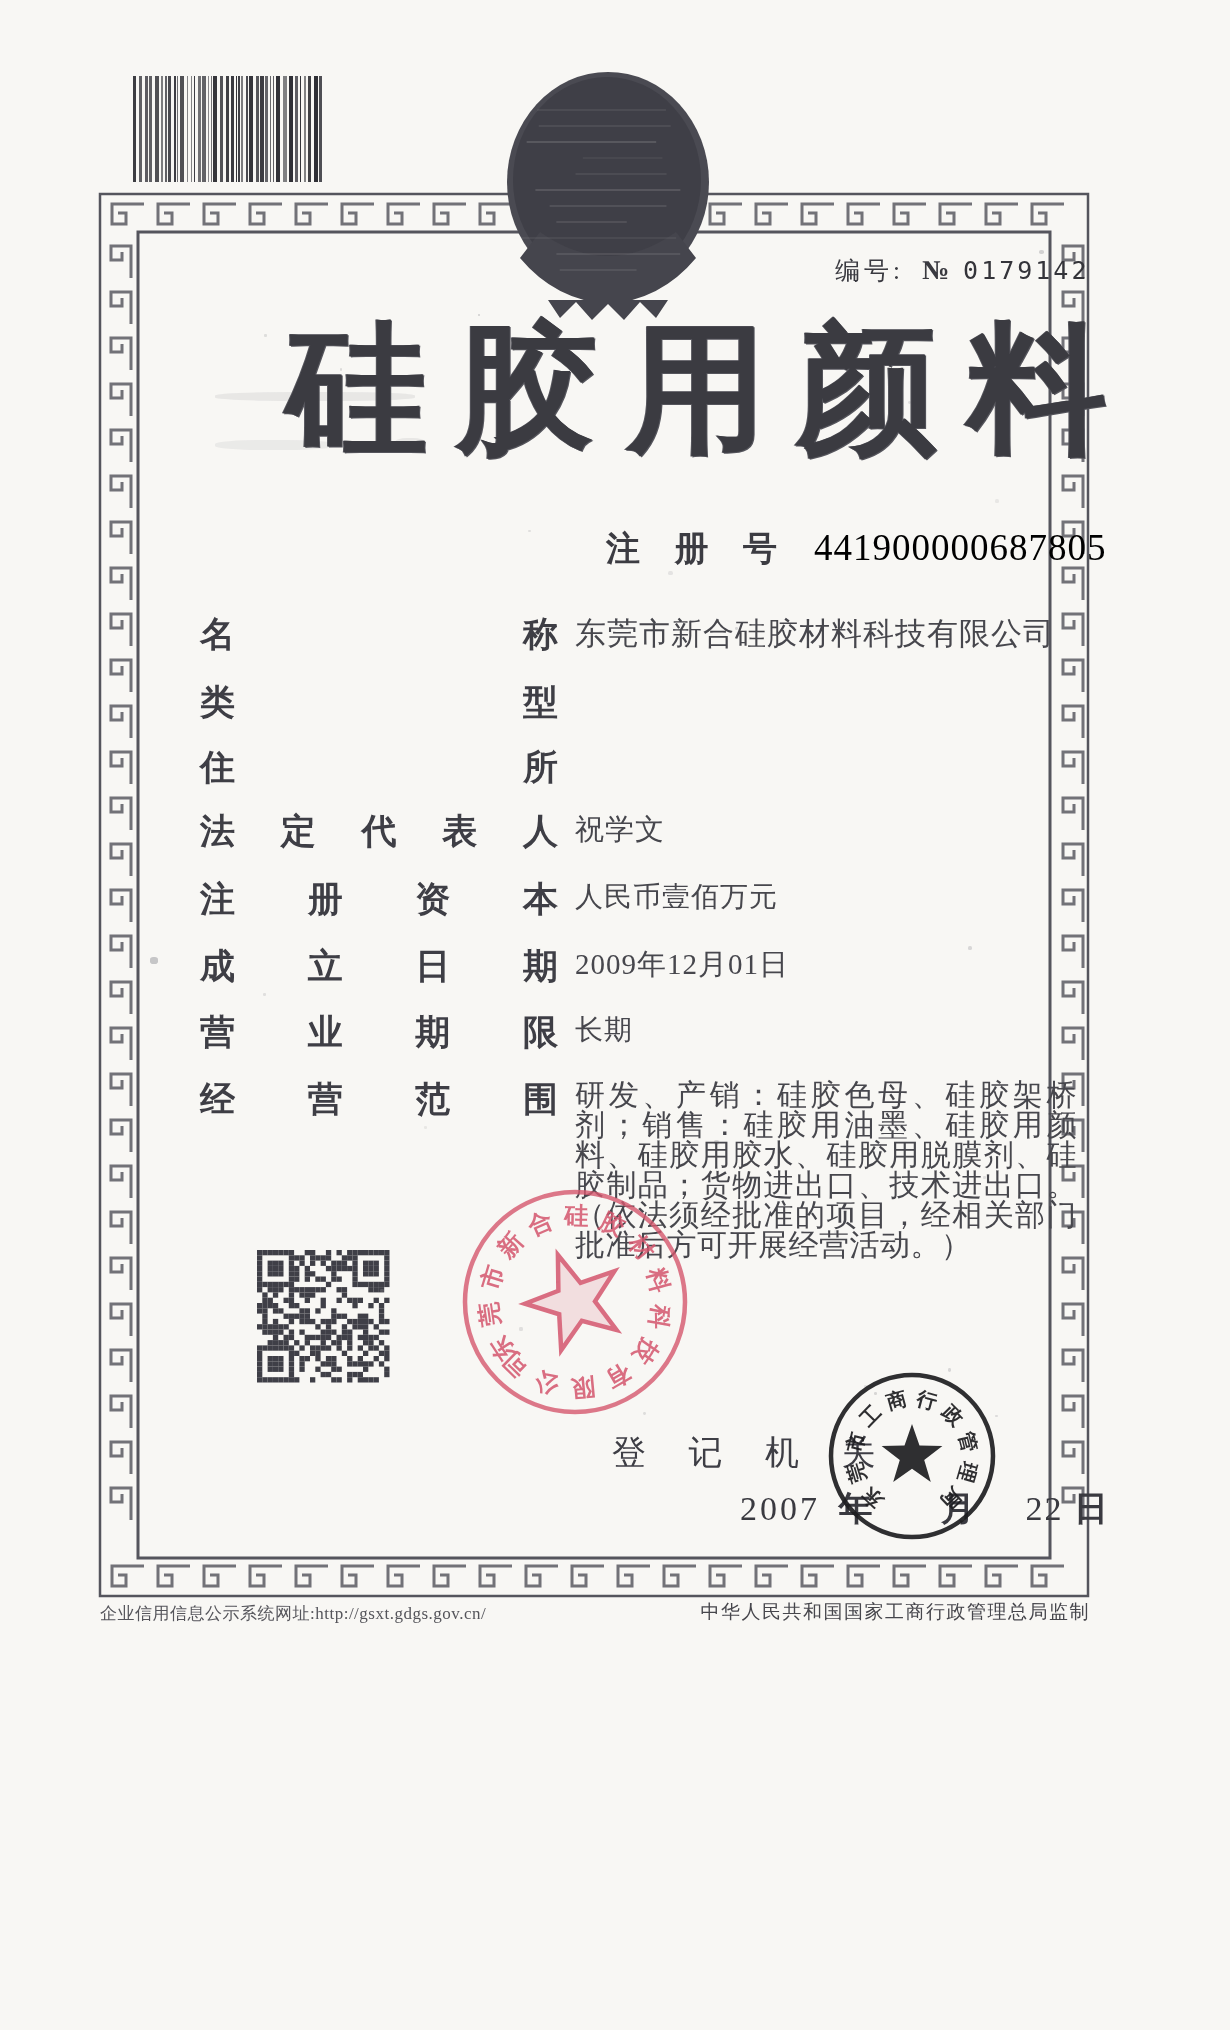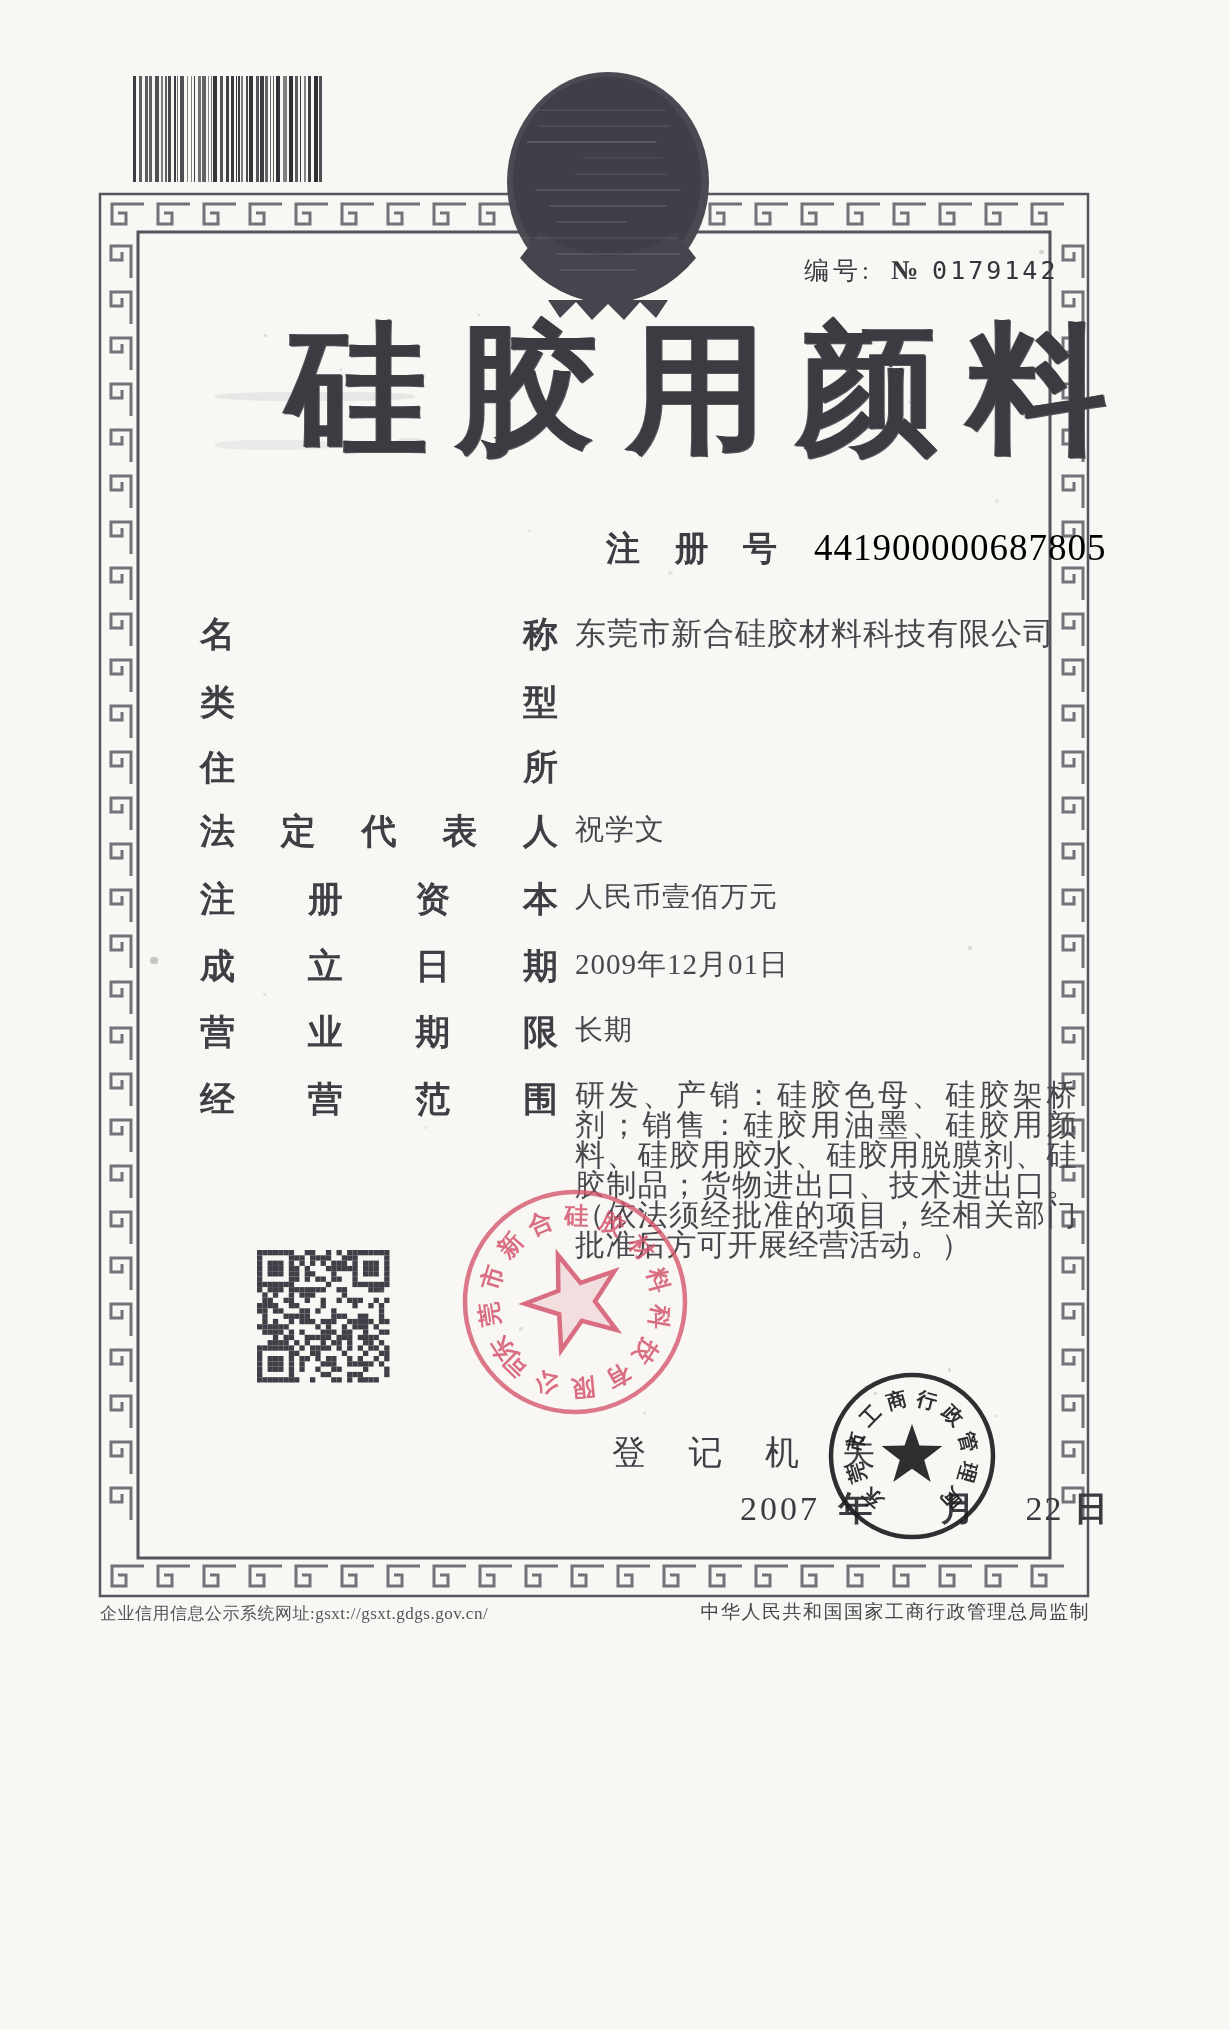--- a/index.html
+++ b/index.html
@@ -16,21 +16,21 @@
   #seals-svg{z-index:6;}
   .mu{fill:none;stroke:#5a5a62;stroke-width:3;opacity:.85;}
   .frameline{fill:none;stroke:#55555d;}
 
   
   #barcode{left:133px;top:76px;width:192px;height:106px;z-index:2;
     display:flex;align-items:stretch;}
   #barcode .bar{background:#2e2e34;}
 
   
-  .serial{left:804px;top:254px;z-index:3;color:#3a3a40;white-space:nowrap;}
+  .serial{left:835px;top:254px;z-index:3;color:#3a3a40;white-space:nowrap;}
   .serial .lab{font-size:25px;letter-spacing:4px;}
   .serial .no{font-size:27px;font-weight:bold;margin-left:14px;}
   .serial .digits{font-size:25px;margin-left:10px;letter-spacing:3px;
     font-family:"DejaVu Sans Mono",monospace;color:#34343a;}
 
   
   .title{left:287px;top:312px;width:660px;z-index:3;
     font-size:140px;font-weight:900;color:#3b3b41;
     letter-spacing:30px;white-space:nowrap;line-height:1.1;
     text-shadow:1px 1px 0 #55555c, -1px 0 0 #55555c;
@@ -674,21 +674,21 @@
 <div class="abs registrar">登 记 机 关</div>
 
 <div class="abs dateline">
   <span class="year">2007</span>
   <span class="u1">年</span>
   <span class="u2">月</span>
   <span class="day">22</span>
   <span class="u3">日</span>
 </div>
 
-<div class="abs footer-left">企业信用信息公示系统网址:gsxt://gsxt.gdgs.gov.cn/</div>
+<div class="abs footer-left">企业信用信息公示系统网址:http://gsxt.gdgs.gov.cn/</div>
 <div class="abs footer-right">中华人民共和国国家工商行政管理总局监制</div>
 
 <div class="abs smudge" style="left:215px;top:392px;width:200px;height:9px;opacity:.14;"></div>
 <div class="abs smudge" style="left:215px;top:440px;width:120px;height:10px;opacity:.12;"></div>
 <div class="abs smudge" style="left:395px;top:438px;width:30px;height:10px;opacity:.14;"></div>
 <div class="abs smudge" style="left:150px;top:957px;width:8px;height:7px;opacity:.45;"></div>
 
 <svg id="seals-svg" width="1230" height="2030" viewBox="0 0 1230 2030">
     <g>
       <circle cx="575" cy="1302" r="110" fill="none" stroke="#d4566d" stroke-width="4.5" opacity="0.8"></circle>

